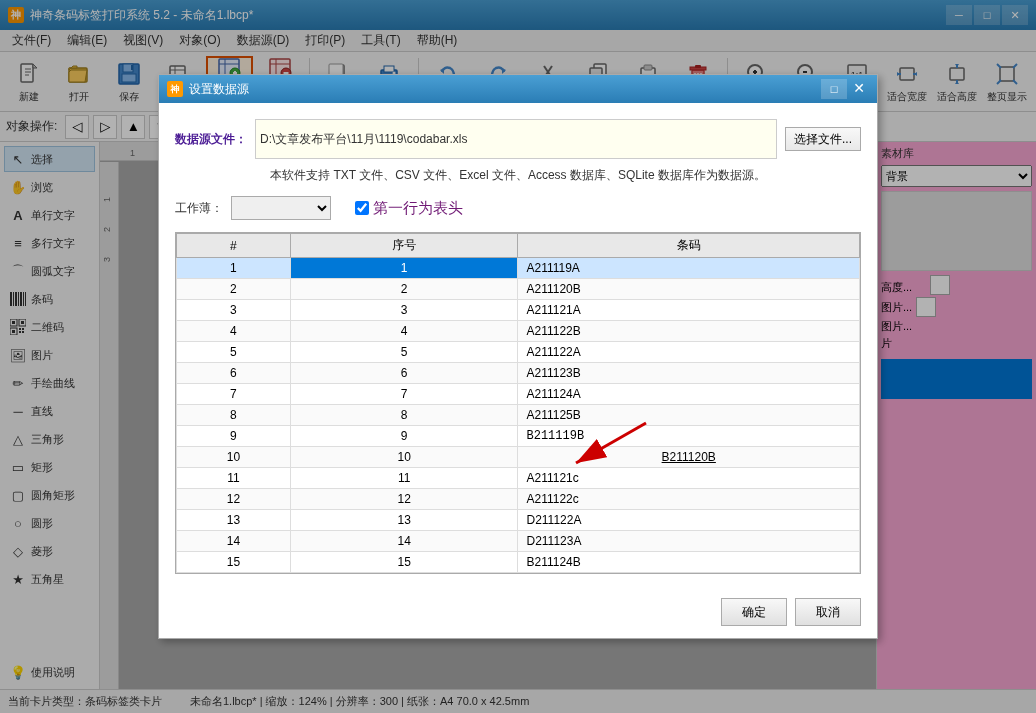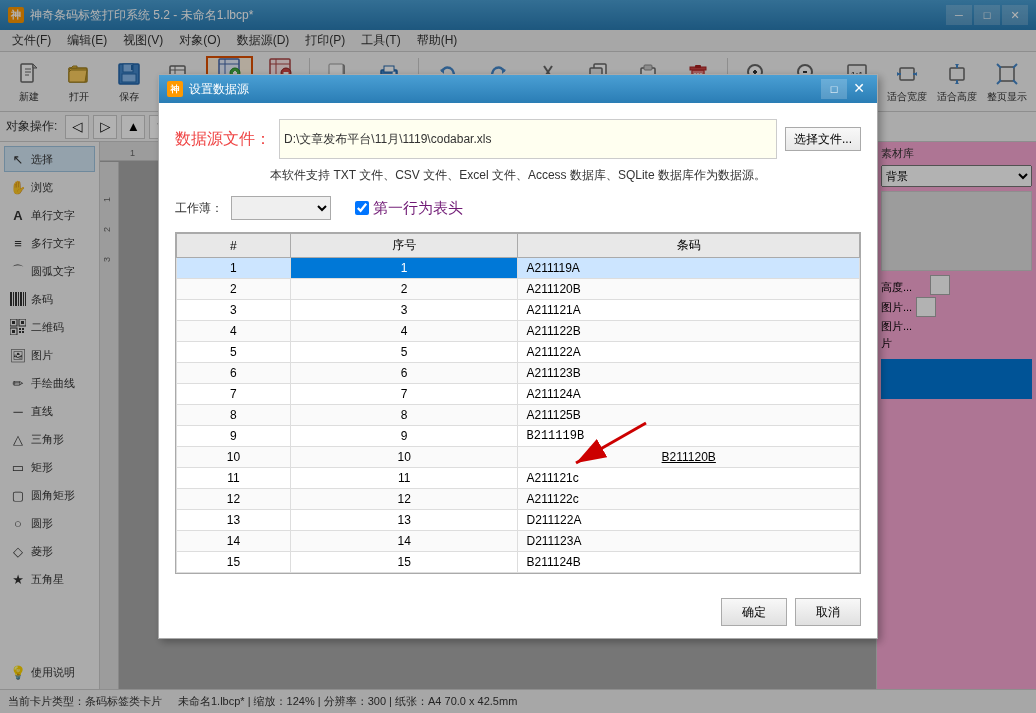--- a/index.html
+++ b/index.html
@@ -36,32 +36,32 @@
     .sidebar-item.selected { background: #d4e8f7; border-color: #a0c4e0; }
     .sidebar-icon { width: 18px; height: 18px; display: flex; align-items: center; justify-content: center; font-size: 13px; }
 
     
     .canvas-area { flex: 1; background: #d4d4d4; position: relative; overflow: hidden; }
 
     
     .right-panel { width: 160px; background: #f9a8d4; border-left: 1px solid #ccc; padding: 4px; font-size: 11px; }
 
     
-    .status-bar { height: 24px; background: #f0f0f0; border-top: 1px solid #ccc; display: flex; align-items: center; padding: 0 8px; font-size: 11px; color: #333; gap: 16px; }
+    .status-bar { height: 24px; background: #f0f0f0; border-top: 1px solid #ccc; display: flex; align-items: center; padding: 0 8px; font-size: 11px; color: #333; gap: 28px; }
 
     
     .modal-overlay { position: fixed; top: 0; left: 0; width: 1036px; height: 713px; background: rgba(0,0,0,0.3); z-index: 100; display: flex; align-items: center; justify-content: center; }
     .modal { background: white; border: 1px solid #aaa; box-shadow: 3px 3px 8px rgba(0,0,0,0.3); width: 720px; }
     .modal-titlebar { background: linear-gradient(to bottom, #4a9fd4, #2a7db5); height: 28px; display: flex; align-items: center; padding: 0 8px; color: white; font-size: 12px; }
     .modal-title-icon { width: 16px; height: 16px; margin-right: 6px; background: #ff9900; border-radius: 2px; display: flex; align-items: center; justify-content: center; font-size: 9px; font-weight: bold; color: white; }
     .modal-close { margin-left: auto; width: 20px; height: 18px; background: none; border: none; color: white; cursor: pointer; font-size: 14px; display: flex; align-items: center; justify-content: center; }
     .modal-body { padding: 16px; }
 
     .file-row { display: flex; align-items: center; gap: 8px; margin-bottom: 8px; }
-    .file-label { font-size: 16px; color: #ef4444; white-space: nowrap; }
+    .file-label { font-size: 12px; color: #4c1d95; white-space: nowrap; font-weight: bold; }
     .file-path { flex: 1; height: 40px; border: 1px solid #ccc; padding: 0 4px; font-size: 12px; background: #fffff0; color: #333; }
     .file-btn { height: 24px; padding: 0 8px; border: 1px solid #aaa; background: linear-gradient(to bottom, #f8f8f8, #e8e8e8); cursor: pointer; font-size: 12px; white-space: nowrap; }
 
     .info-text { font-size: 12px; color: #333; text-align: center; margin-bottom: 12px; }
 
     .worksheet-row { display: flex; align-items: center; gap: 8px; margin-bottom: 12px; }
     .ws-label { font-size: 12px; color: #333; }
     .ws-select { height: 24px; border: 1px solid #aaa; padding: 10px 4px; font-size: 12px; min-width: 100px; }
     .header-check { display: flex; align-items: center; gap: 4px; margin-left: 16px; }
     .header-check input { width: 14px; height: 14px; }

